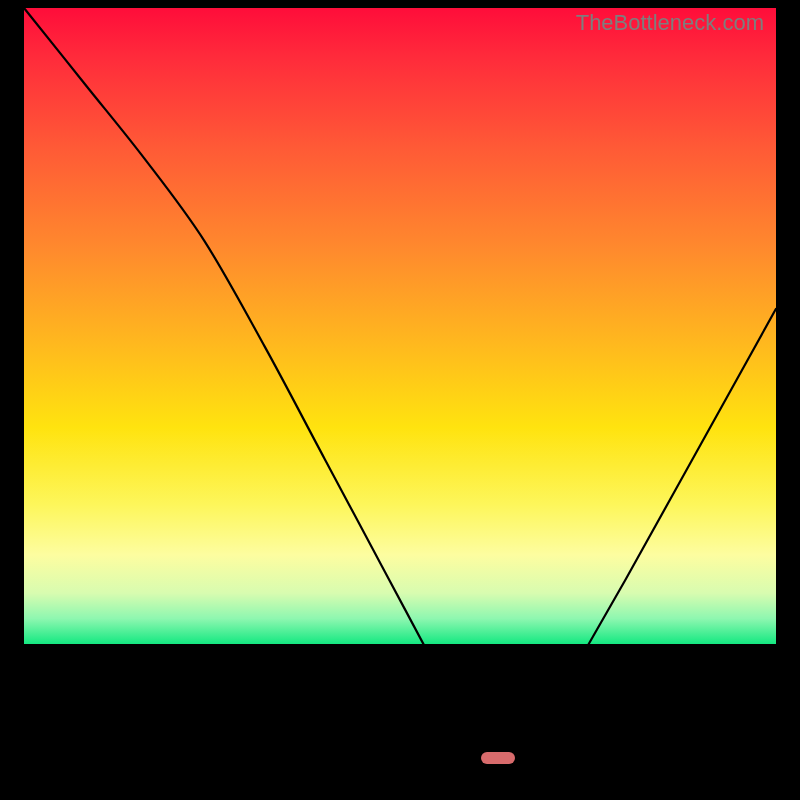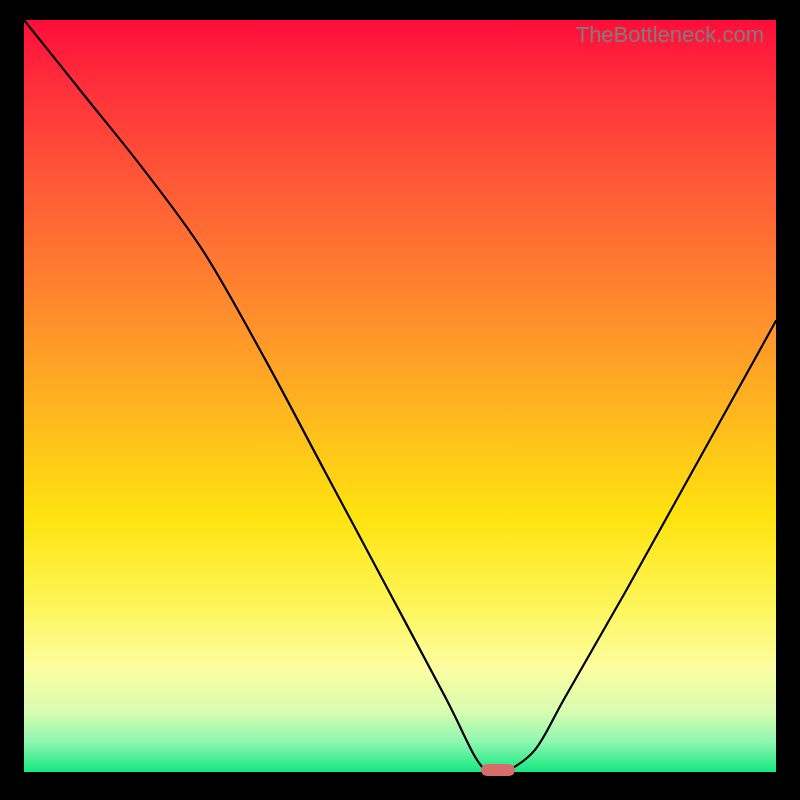--- a/index.html
+++ b/index.html
@@ -13,23 +13,23 @@
   }
   .frame {
     position: relative;
     width: 800px;
     height: 800px;
     background: #000000;
   }
   .plot-area {
     position: absolute;
     left: 24px;
-    top: 20px;
+    top: 8px;
     width: 752px;
-    height: 752px;
+    height: 636px;
     
     background: linear-gradient(
       to bottom,
       #ff0d3a 0%,
       #ff2c3b 8%,
       #ff5a36 22%,
       #ff8a2d 38%,
       #ffb61f 52%,
       #ffe30f 66%,
       #fdf65a 78%,

